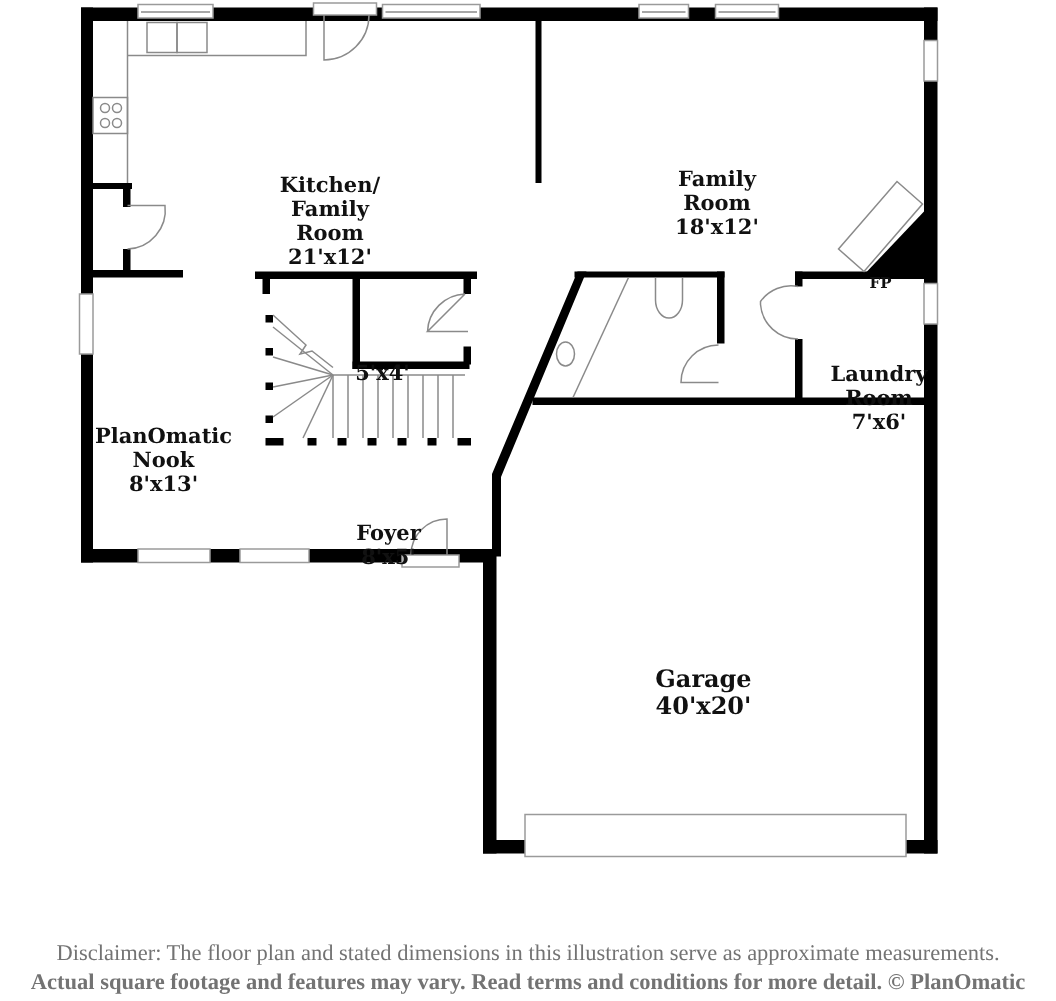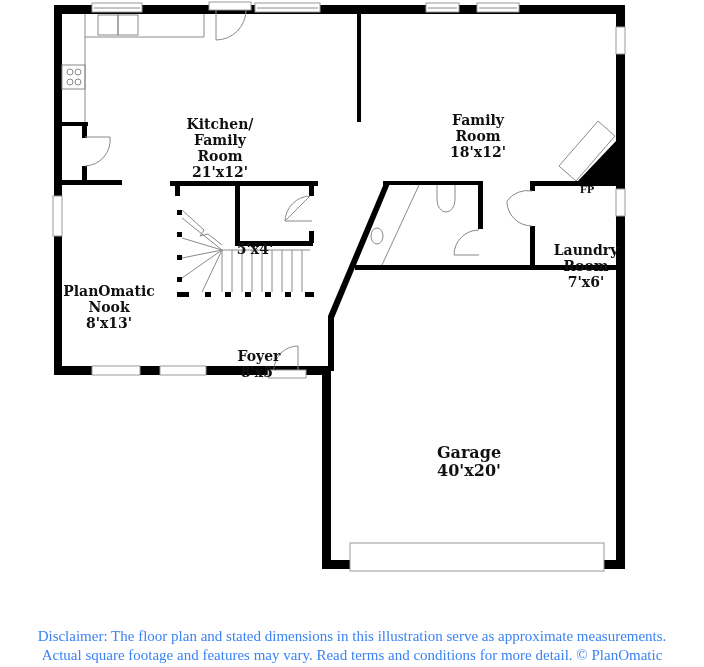--- a/index.html
+++ b/index.html
@@ -4,21 +4,21 @@
   <style>
     html, body { margin: 0; padding: 0; background: #ffffff; }
     body { width: 704px; height: 667px; position: relative; overflow: hidden; font-family: "DejaVu Serif", "Liberation Serif", serif; }
     #plan { position: absolute; left: 0; top: 0; width: 704px; height: 620px; }
     .wall { fill: #000; }
     .thin { fill: none; stroke: #8a8a8a; stroke-width: 1; }
     .win { fill: #fff; stroke: #9a9a9a; stroke-width: 1; }
     .label { position: absolute; text-align: center; font-weight: bold; color: #111; font-size: 14px; line-height: 16px; transform: translateX(-50%); white-space: nowrap; margin-top: 36px; }
     .label span { display: block; }
     .fp { font-size: 10px; }
-    .disclaimer { position: absolute; left: 0; width: 704px; text-align: center; font-family: "Liberation Serif", serif; font-size: 15px; color: #3b82f6; line-height: 19px; }
+    .disclaimer { position: absolute; left: 0; width: 704px; text-align: center; font-family: "Liberation Serif", serif; font-size: 15px; color: #737373; line-height: 19px; }
   </style>
 </head>
 <body>
 
 <svg id="plan" viewBox="0 0 704 620" xmlns="http://www.w3.org/2000/svg">
 
   <g>
     <rect class="wall" x="54" y="5" width="571" height="9"></rect>
     <rect class="wall" x="54" y="5" width="8" height="370"></rect>
     <rect class="wall" x="616" y="5" width="9" height="564"></rect>
@@ -183,13 +183,13 @@
 <div class="label" style="left:469px; top:408px; font-size:16px; line-height:18px;">
   <span>Garage</span>
   <span>40'x20'</span>
 </div>
 
 <div class="label fp" style="left:587px; top:146px;">
   <span>FP</span>
 </div>
 
 <div class="disclaimer" style="top:627px;">Disclaimer: The floor plan and stated dimensions in this illustration serve as approximate measurements.</div>
-<div class="disclaimer" style="top:646px;">Actual square footage and features may vary. Read terms and conditions for more detail. © PlanOmatic</div>
+<div class="disclaimer" style="top:646px;font-weight:bold;">Actual square footage and features may vary. Read terms and conditions for more detail. © PlanOmatic</div>
 
 </body></html>

